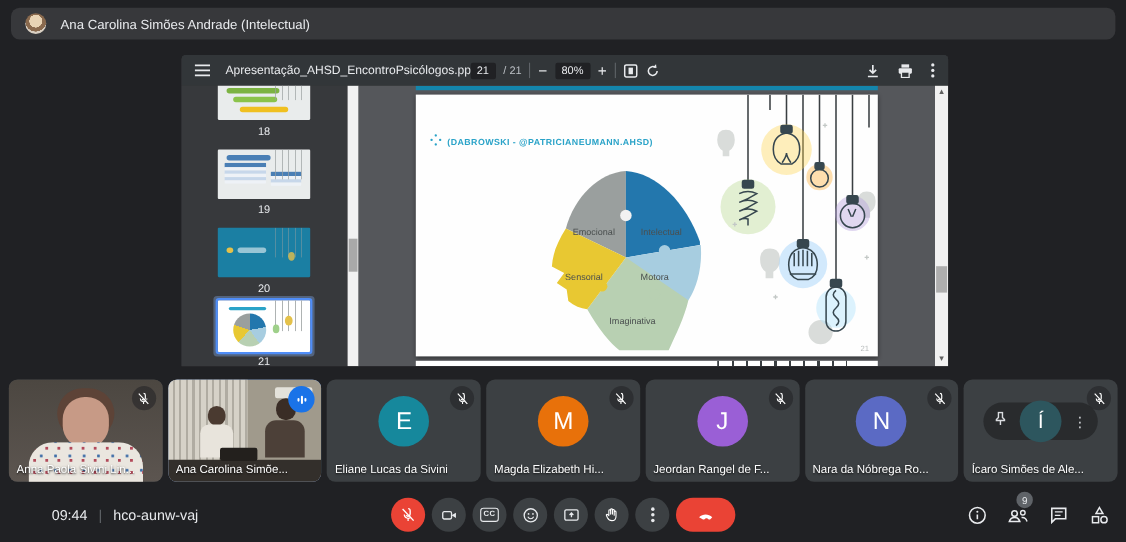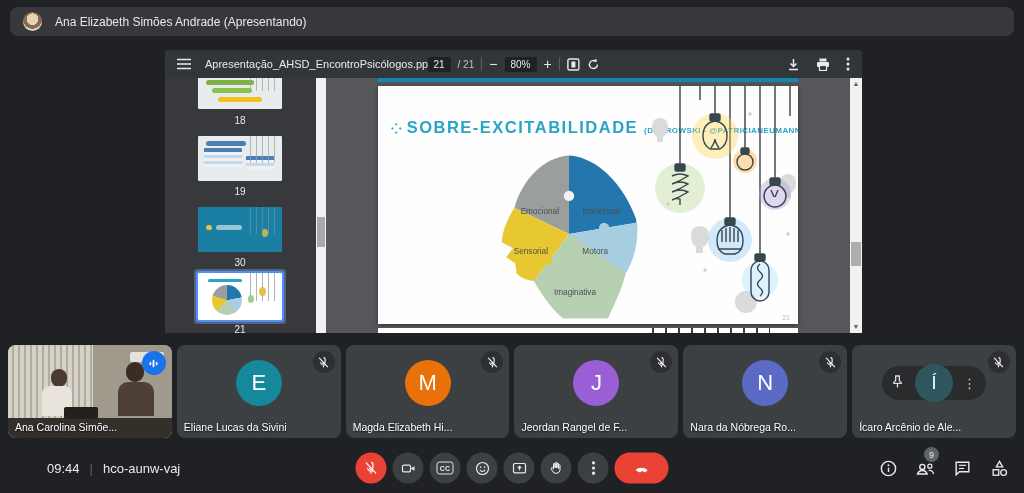--- a/index.html
+++ b/index.html
@@ -125,21 +125,21 @@
   .count-badge { position:absolute; top:-9px; right:-2px; min-width:15px; height:15px; border-radius:8px; background:#5f6368;
     color:#e8eaed; font-size:9px; display:flex; align-items:center; justify-content:center; padding:0 3px; }
 </style>
 </head>
 <body>
 
 <div class="stage">
 
   <div class="top-banner">
     <div class="avatar-sm"></div>
-    <div class="ptxt">Ana Elizabeth Simões Andrade (Apresentando)</div>
+    <div class="ptxt">Ana Carolina Simões Andrade (Intelectual)</div>
   </div>
 
   <div class="viewer">
     <div class="vtoolbar">
       <span class="vt-btn">
         <svg class="icn" width="14" height="12" viewBox="0 0 14 12">
             <g stroke="#e8eaed" stroke-width="1.6">
               <line x1="0" y1="1.5" x2="14" y2="1.5"></line>
               <line x1="0" y1="6" x2="14" y2="6"></line>
               <line x1="0" y1="10.5" x2="14" y2="10.5"></line>
@@ -223,21 +223,21 @@
           <div class="tstrings"></div>
         </div>
         <div class="thumb-num" style="top:108px;">19</div>
 
         <div class="thumb" style="top:129px; height:45px; background:#1b7fa3;">
           <div class="pill" style="top:18px; width:6px; background:#e4c14a;"></div>
           <div class="pill" style="top:18px; left:18px; width:26px; background:rgba(255,255,255,.55);"></div>
           <div class="tstrings" style="opacity:.45;"></div>
           <div style="position:absolute; right:14px; top:22px; width:6px; height:8px; border-radius:50%; background:#e4c14a; opacity:.8;"></div>
         </div>
-        <div class="thumb-num" style="top:179px;">30</div>
+        <div class="thumb-num" style="top:179px;">20</div>
 
         <div class="thumb active" style="top:195px; height:47px; background:#fff;">
           <div class="pill" style="top:6px; left:10px; width:34px; height:3px; background:#2aa3c8;"></div>
           <div style="position:absolute; left:14px; top:12px; width:30px; height:30px; border-radius:50%;
             background:conic-gradient(#2377ad 0 22%, #a7cde0 22% 40%, #b8d0b2 40% 62%, #e8c832 62% 80%, #9a9f9e 80% 100%);"></div>
           <div class="tstrings" style="opacity:.8;"></div>
           <div style="position:absolute; right:16px; top:14px; width:7px; height:9px; border-radius:50%; background:#e4c14a;"></div>
           <div style="position:absolute; right:28px; top:22px; width:6px; height:8px; border-radius:50%; background:#9fd08a;"></div>
         </div>
         <div class="thumb-num" style="top:246px;">21</div>
@@ -246,21 +246,20 @@
       <div class="thumb-scroll">
         <div class="sthumb" style="top:139px; height:30px;"></div>
       </div>
 
       <div class="docmain">
         <div class="teal-strip"></div>
 
         <div class="slide">
           <div class="slide-titlerow">
             <span class="spark">⁘</span>
-            <span class="slide-title">SOBRE-EXCITABILIDADE</span>
             <span class="slide-sub">(DABROWSKI - @PATRICIANEUMANN.AHSD)</span>
           </div>
 
           <svg style="position:absolute; left:98px; top:62px;" width="186" height="172" viewBox="0 0 210 230">
             <path d="M105,10 C72,12 42,42 32,80 L105,115 Z" fill="#9a9f9e"></path>
             <path d="M105,10 C142,12 178,48 195,96 L195,100 L105,115 Z" fill="#2377ad"></path>
             <path d="M105,115 L196,100 C198,126 192,150 181,167 L128,150 Z" fill="#a7cde0"></path>
             <path d="M105,115 L58,178 C72,203 86,219 97,228 L157,228 C166,208 176,188 181,167 Z" fill="#b8d0b2"></path>
             <path d="M32,80 C22,96 16,110 15,126 L30,134 L21,146 L33,154 L35,168 C42,174 50,177 58,178 L105,115 Z" fill="#e8c832"></path>
             <circle cx="105" cy="64" r="7" fill="#f2f2f2"></circle>
@@ -339,20 +338,36 @@
       <div class="doc-scroll">
         <div class="arrow" style="top:0;">▲</div>
         <div class="sthumb"></div>
         <div class="arrow" style="bottom:0;">▼</div>
       </div>
     </div>
   </div>
 
   <div class="strip">
 
+    <div class="tile">
+      <div class="scene sc1">
+        <div class="hair"></div>
+          <div class="face"></div>
+          <div class="blouse"></div>
+      </div>
+      <div class="mic-badge">
+        <svg width="13" height="13" viewBox="0 0 24 24">
+            <path d="M12 3a3 3 0 0 1 3 3v5a3 3 0 0 1-5.6 1.5" fill="none" stroke="#fff" stroke-width="2"></path>
+            <path d="M6.5 11.5a5.5 5.5 0 0 0 9.8 3.4M17.5 11.5a5.5 5.5 0 0 1-.4 2" fill="none" stroke="#fff" stroke-width="1.8"></path>
+            <line x1="12" y1="17" x2="12" y2="21" stroke="#fff" stroke-width="1.8"></line>
+            <line x1="4" y1="3.5" x2="20" y2="20.5" stroke="#fff" stroke-width="2"></line>
+          </svg>
+      </div>
+      <div class="pname">Anna Paola Sivini Lin...</div>
+    </div>
 
     <div class="tile speaking">
       <div class="scene sc2">
         <div class="blinds"></div>
           <div class="ac"></div>
           <div class="p1h"></div>
           <div class="p1b"></div>
         <div class="p2h"></div>
           <div class="p2b"></div>
           <div class="desk"></div>
@@ -442,21 +457,21 @@
         <span>Í</span>
       </div>
       <div class="mic-badge">
         <svg width="13" height="13" viewBox="0 0 24 24">
             <path d="M12 3a3 3 0 0 1 3 3v5a3 3 0 0 1-5.6 1.5" fill="none" stroke="#fff" stroke-width="2"></path>
             <path d="M6.5 11.5a5.5 5.5 0 0 0 9.8 3.4" fill="none" stroke="#fff" stroke-width="1.8"></path>
             <line x1="12" y1="17" x2="12" y2="21" stroke="#fff" stroke-width="1.8"></line>
             <line x1="4" y1="3.5" x2="20" y2="20.5" stroke="#fff" stroke-width="2"></line>
           </svg>
       </div>
-      <div class="pname">Ícaro Arcênio de Ale...</div>
+      <div class="pname">Ícaro Simões de Ale...</div>
     </div>
 
   </div>
 
   <div class="bottom-bar">
     <div class="meet-info">
       <span>09:44</span>
       <span class="div">|</span>
       <span>hco-aunw-vaj</span>
     </div>

